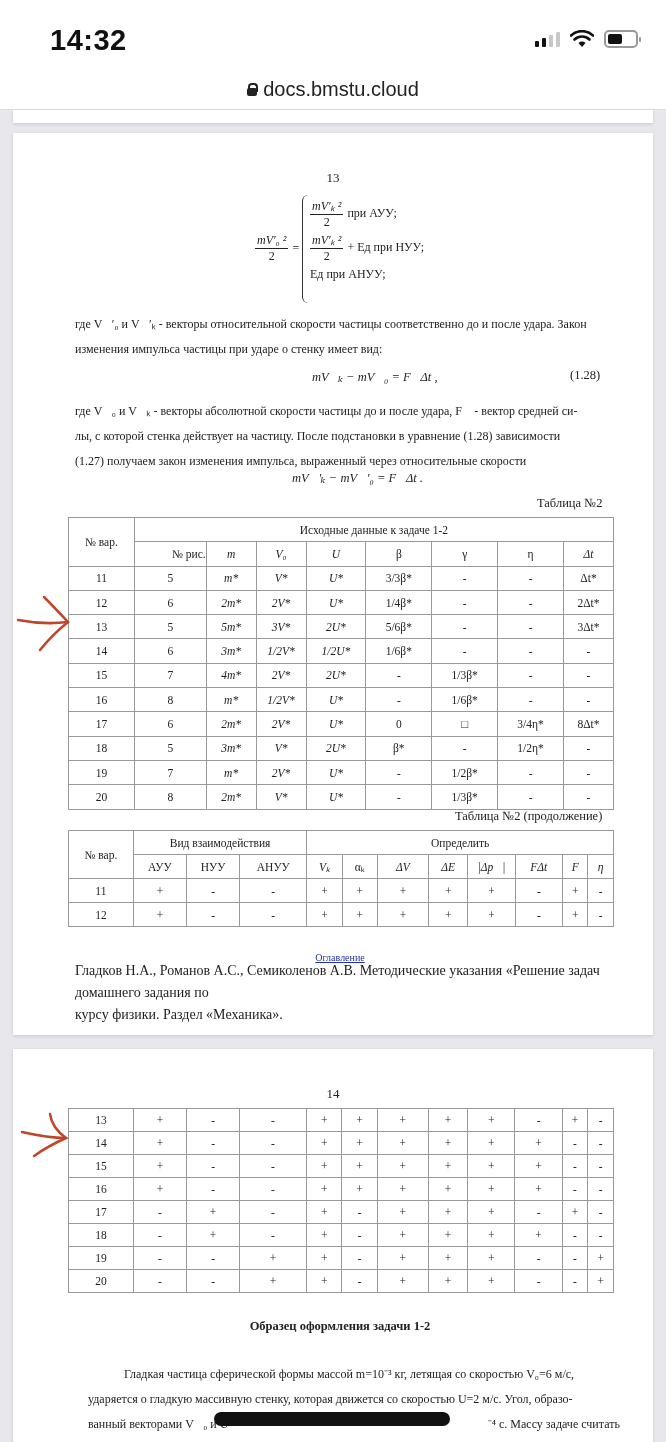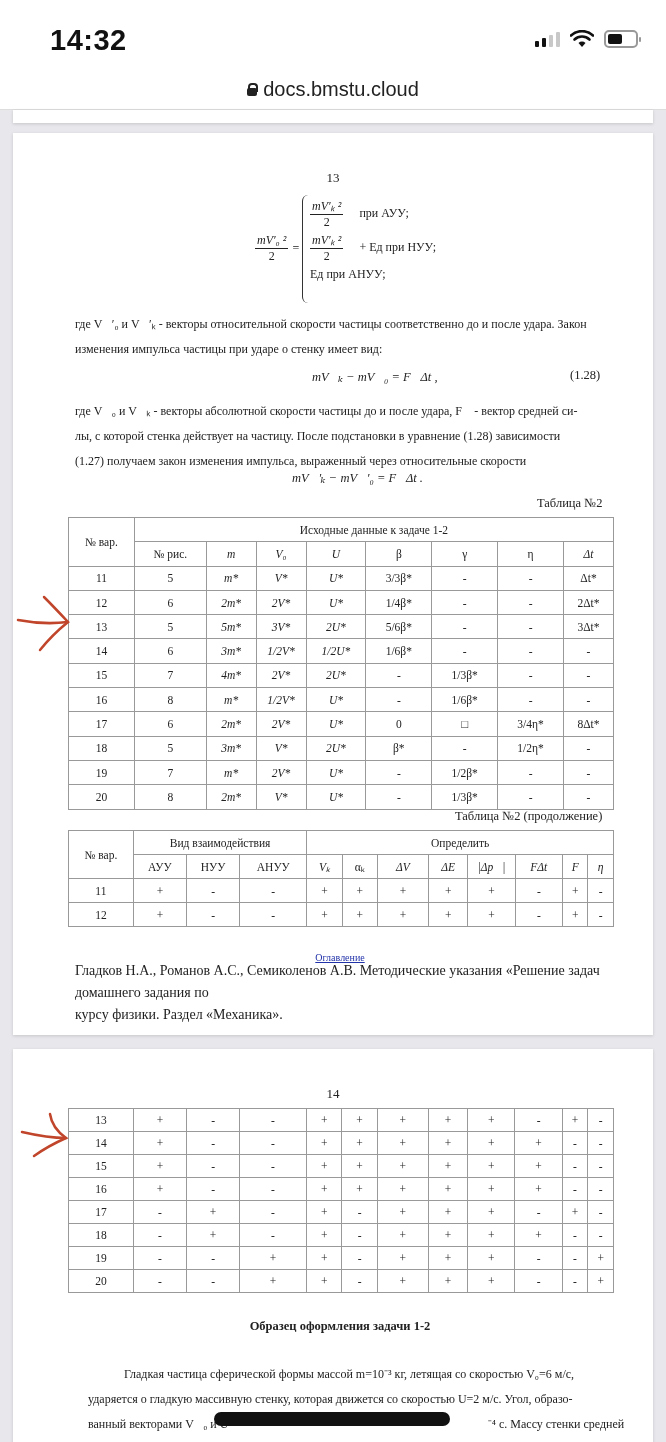--- a/index.html
+++ b/index.html
@@ -31,21 +31,21 @@
   .page14 { top: 1049px; height: 400px; }
 
   .pnum { position: absolute; width: 100%; text-align: center; font-size: 13px; }
 
   .formula { position: absolute; left: 255px; top: 195px; width: 220px; height: 110px; font-size: 12px; }
   .frac { display: inline-flex; flex-direction: column; align-items: center; font-style: italic; }
   .frac .num { border-bottom: 1px solid #222; padding: 0 2px; }
   .frac .den { font-style: normal; }
   .lhs { position: absolute; left: 0; top: 38px; display: flex; align-items: center; gap: 4px; }
   .brace { position: absolute; left: 47px; top: 0; width: 8px; height: 108px; border-left: 1.5px solid #333; border-radius: 6px 0 0 6px; }
-  .case { position: absolute; left: 55px; display: flex; align-items: center; gap: 16px; white-space: nowrap; }
+  .case { position: absolute; left: 55px; display: flex; align-items: center; gap: 4px; white-space: nowrap; }
   .case1 { top: 2px; } .case2 { top: 36px; } .case3 { top: 72px; }
 
   .para { position: absolute; left: 75px; width: 532px; font-size: 12px; line-height: 25px; }
   .eq { position: absolute; font-size: 12.5px; font-style: italic; }
   .eqnum { position: absolute; font-size: 12.5px; }
   .caption { position: absolute; font-size: 12.5px; }
 
   table.doc { position: absolute; border-collapse: collapse; font-size: 11.5px; }
   table.doc td, table.doc th { border: 1px solid #999; text-align: center; font-weight: normal; padding: 0; }
   .it { font-style: italic; }
@@ -145,21 +145,21 @@
 
 <div class="caption" style="left:537px; top:496px;">Таблица №2</div>
 
 <table class="doc" id="t1">
   <thead>
     <tr>
       <th rowspan="2" style="width:66px">№ вар.</th>
       <th colspan="8">Исходные данные к задаче 1-2</th>
     </tr>
     <tr id="t1-cols">
-        <th style="width: 72px;">№ рис.</th>
+        <th style="width: 72px; text-align: right;">№ рис.</th>
         <th class="it" style="width: 50px;">m</th>
         <th class="it" style="width: 50px;">V₀</th>
         <th class="it" style="width: 60px;">U</th>
         <th style="width: 66px;">β</th>
         <th style="width: 66px;">γ</th>
         <th style="width: 66px;">η</th>
         <th class="it" style="width: 50px;">Δt</th>
       </tr>
   </thead>
   <tbody id="t1-body">
@@ -468,21 +468,21 @@
         <td>+</td>
       </tr>
     </tbody>
 </table>
 
 <div class="heading2">Образец оформления задачи 1-2</div>
 
 <div class="para" style="top:1362px; left:88px; width:540px;">
   <div style="text-indent:36px">Гладкая частица сферической формы массой m=10⁻³ кг, летящая со скоростью V₀=6 м/с,</div>
   <div>ударяется о гладкую массивную стенку, которая движется со скоростью U=2 м/с. Угол, образо-</div>
-  <div><span>ванный векторами V⃗₀ и U⃗</span><span style="display:inline-block;width:250px"></span><span>⁻⁴ с. Массу стенки средней</span></div>
+  <div><span>ванный векторами V⃗₀ и U⃗</span><span style="display:inline-block;width:250px"></span><span>⁻⁴ с. Массу задаче считать</span></div>
 </div>
 <div class="redact"></div>
 
 <svg class="arrow" style="left:14px; top:595px;" width="60" height="60" viewBox="0 0 60 60">
   <path d="M4 25 Q30 30 54 27" stroke="#c0452a" stroke-width="2.5" fill="none" stroke-linecap="round"></path>
   <path d="M30 2 Q40 12 54 27 Q38 40 26 55" stroke="#c0452a" stroke-width="2.5" fill="none" stroke-linecap="round"></path>
 </svg>
 <svg class="arrow" style="left:18px; top:1112px;" width="52" height="50" viewBox="0 0 52 50">
   <path d="M4 20 Q30 26 48 26" stroke="#c0452a" stroke-width="2.5" fill="none" stroke-linecap="round"></path>
   <path d="M32 2 Q34 16 48 26 Q30 34 16 44" stroke="#c0452a" stroke-width="2.5" fill="none" stroke-linecap="round"></path>

